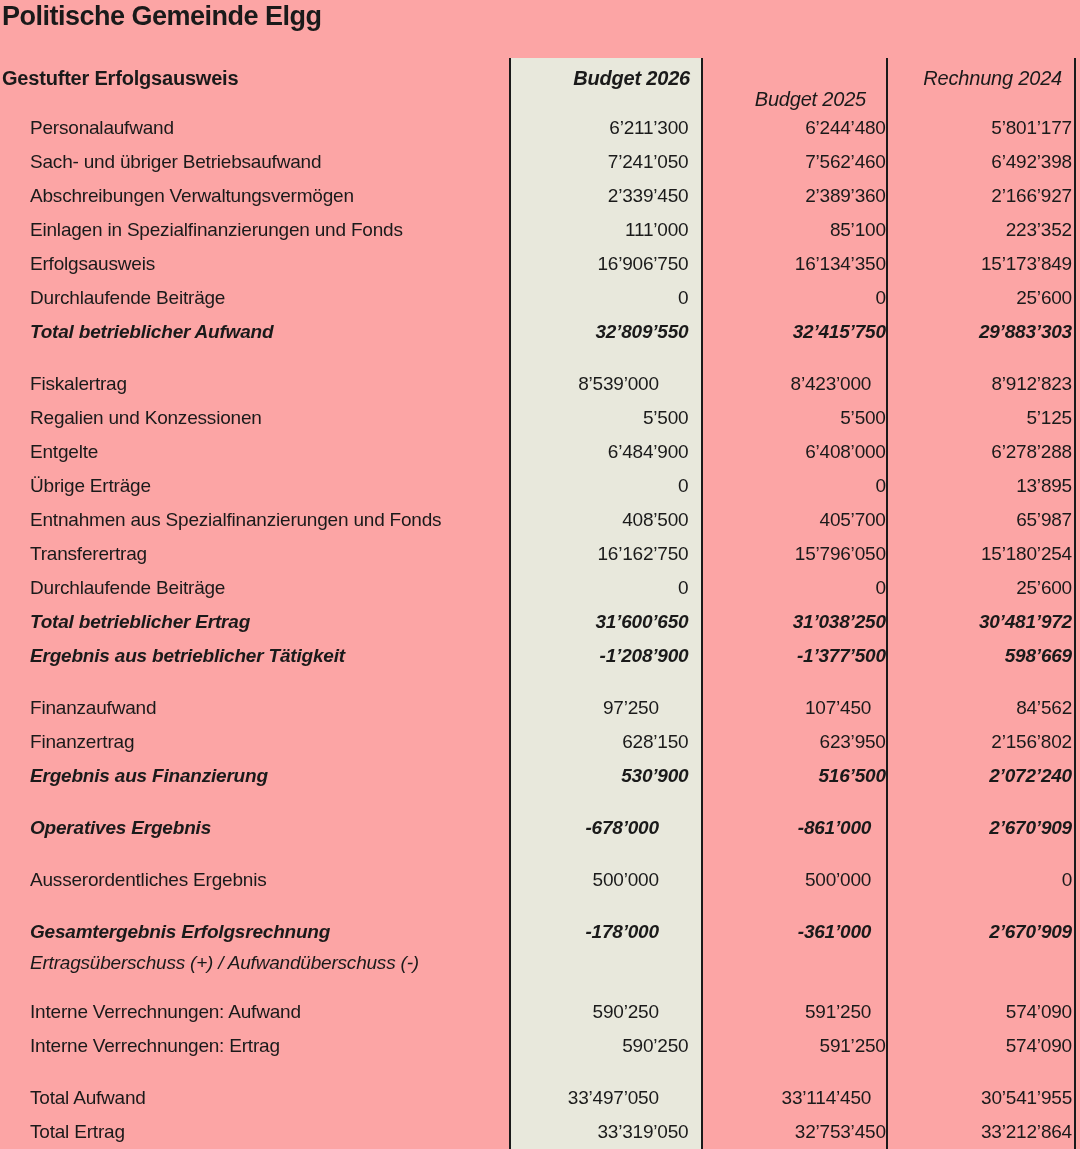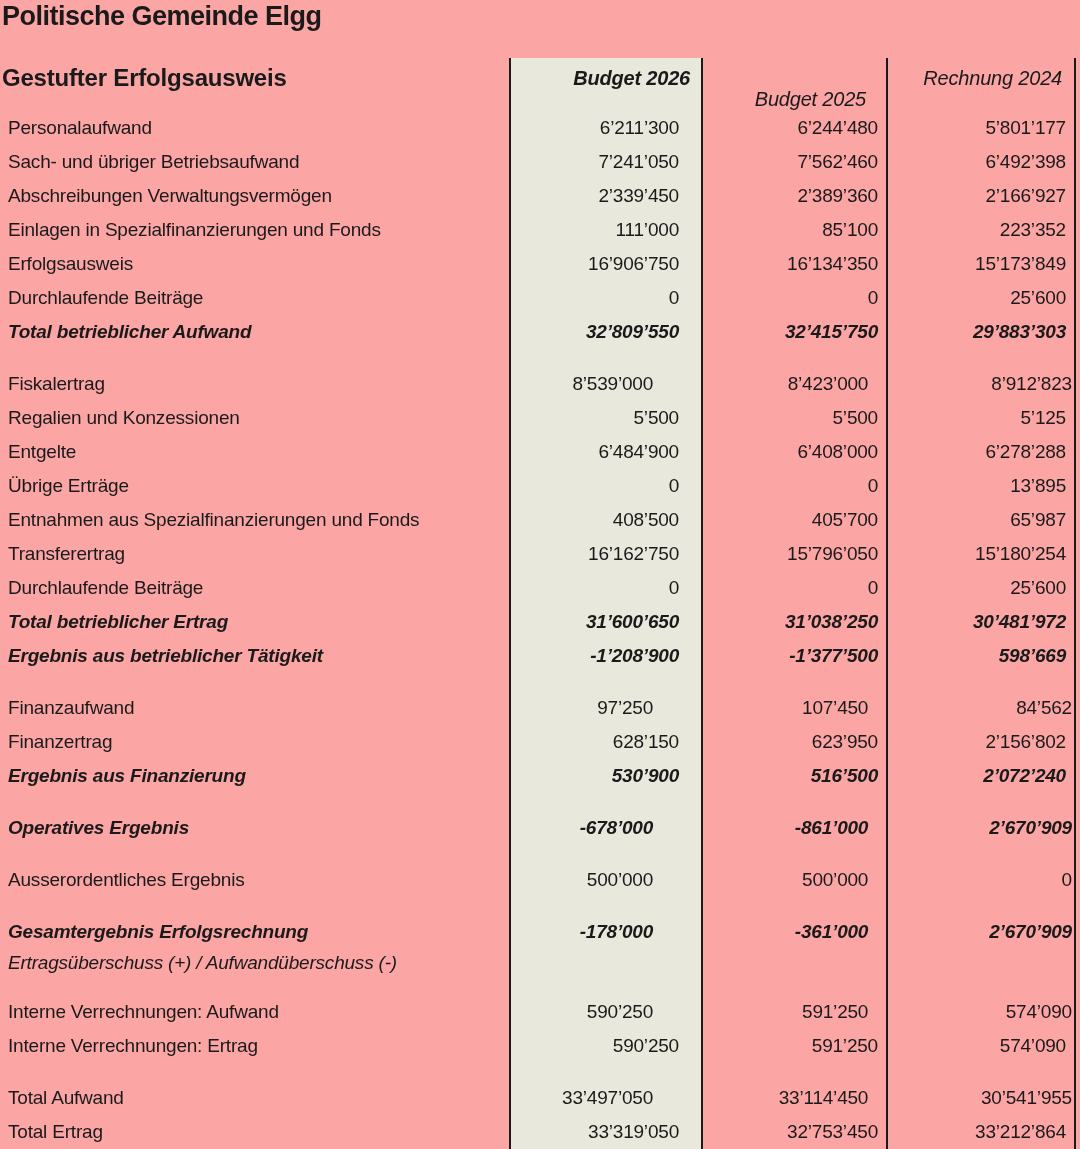--- a/index.html
+++ b/index.html
@@ -21,33 +21,33 @@
   .vline { position:absolute; top:58px; width:2px; height:1091px; background:#1a1a1a; }
   .vline.l2 { left:886px; }
   .vline.l3 { left:1074px; }
 
   .header-row {
     position:absolute; left:0; top:58px; width:1080px; height:40px;
     display:flex; align-items:center;
   }
   .table-title {
     width:509px; box-sizing:border-box; padding-left:2px;
-    font-size:24px; font-weight:bold; white-space:nowrap;
+    font-size:20px; font-weight:bold; white-space:nowrap;
   }
   .hcell { box-sizing:border-box; text-align:right; font-size:20px; font-style:italic; white-space:nowrap; }
   .hcell.h1 { width:182px; padding-right:1px; font-weight:bold; }
   .hcell.h2 { width:183px; padding-right:8px;margin-top:43px; }
   .hcell.h3 { width:188px; }
 
   .rows { position:absolute; left:0; top:111px; width:1080px; }
   .row { display:flex; align-items:center; height:34px; font-size:19px; }
   .row.gap { margin-top:18px;gap:31px; }
   .row.bold { font-weight:bold; font-style:italic; }
   .row.note { font-style:italic; height:28px; }
-  .cl { width:509px; box-sizing:border-box; padding-left:8px; white-space:nowrap; overflow:hidden; }
+  .cl { width:509px; box-sizing:border-box; padding-left:14px; white-space:nowrap; overflow:hidden;margin-left:16px; }
   .cv { box-sizing:border-box; text-align:right; white-space:nowrap; }
   .cv.v1 { width:194px; padding-right:24px; }
   .cv.v2 { width:183px; padding-right:8px; }
   .cv.v3 { width:188px; padding-right:8px; }
 </style>
 </head>
 <body>
 
 <div class="page">
 

